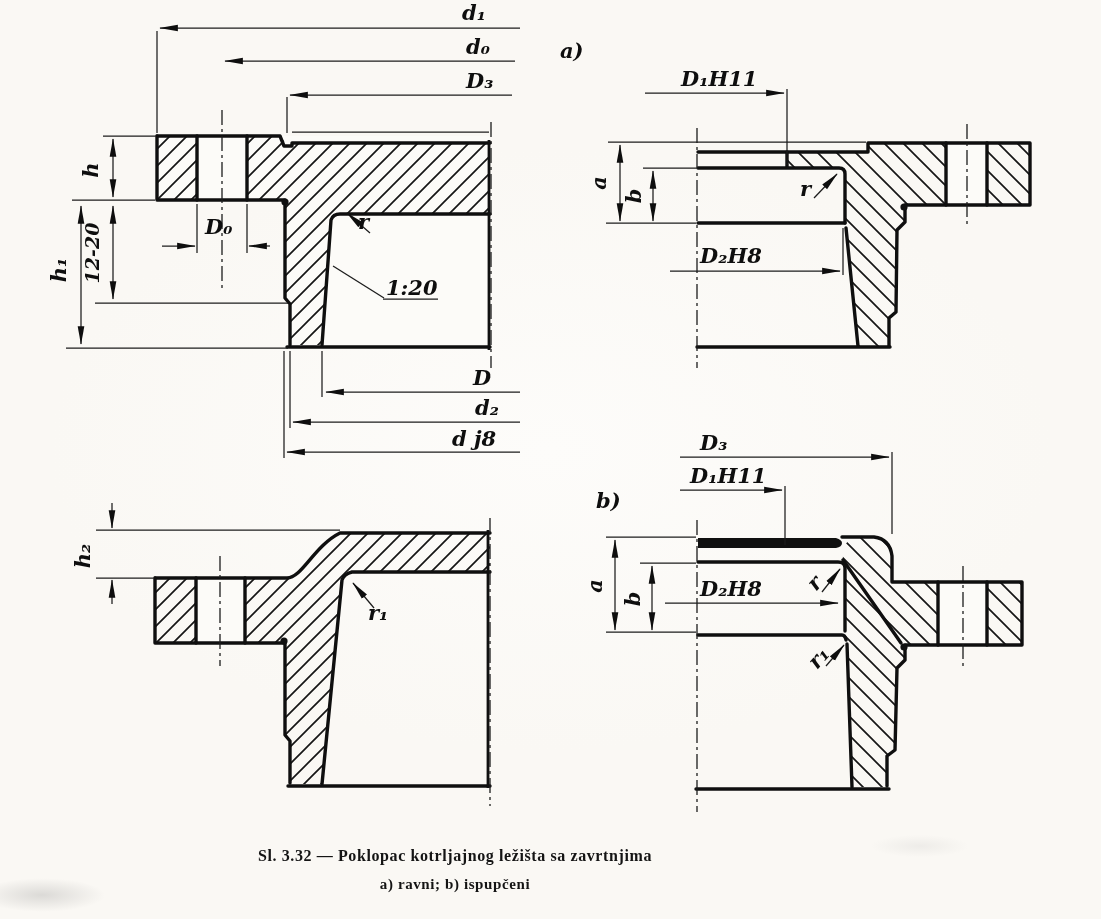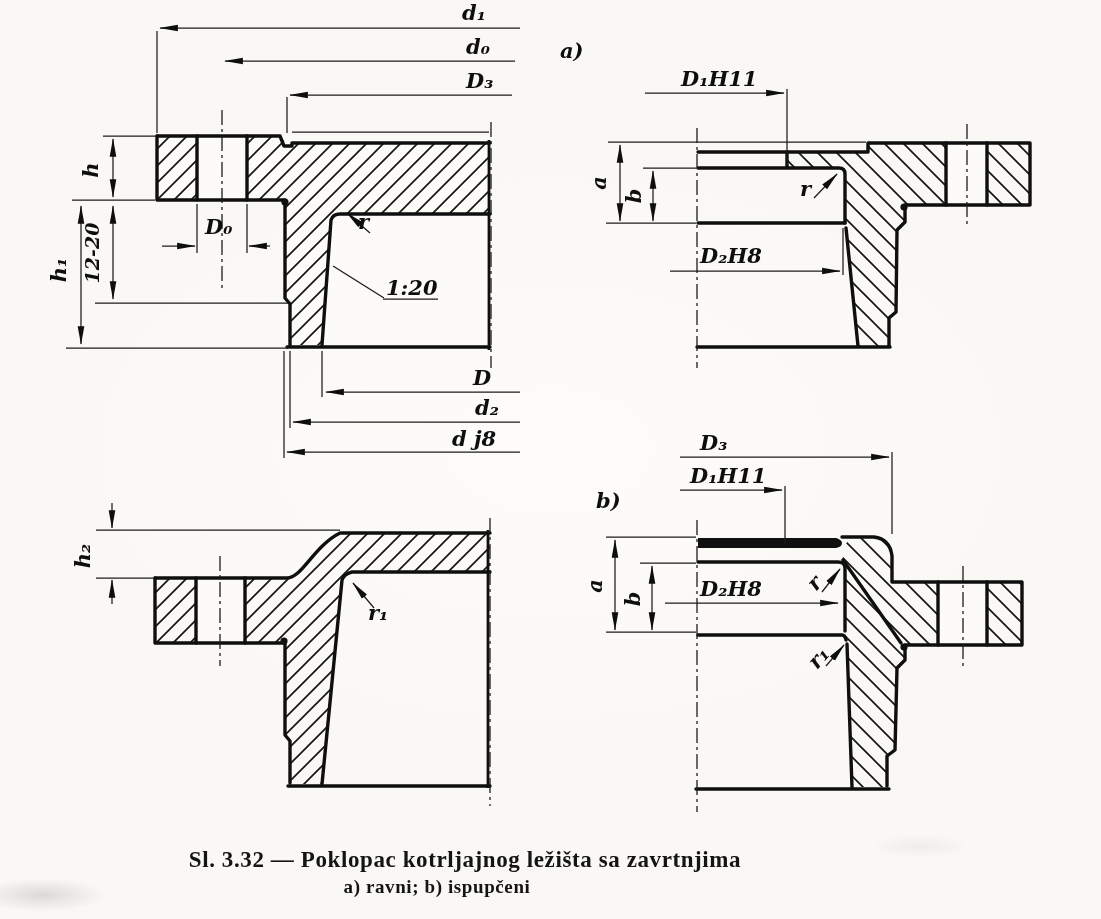--- a/index.html
+++ b/index.html
@@ -19,22 +19,22 @@
   .hv{stroke:#0f0f0f;stroke-width:3.4;fill:none;stroke-linecap:round;stroke-linejoin:round}
   .tn{stroke:#1c1c1c;stroke-width:1.25;fill:none}
   .cl{stroke:#1c1c1c;stroke-width:1.3;fill:none;stroke-dasharray:15 4 3 4}
   .clh{stroke:#101010;stroke-width:2.8;fill:none}
   .wf{fill:#fcfbf8;stroke:none}
   .ink{fill:#101010;stroke:none}
   .caption{
     position:absolute;color:#141414;text-align:center;letter-spacing:.6px;
     font-weight:bold;
   }
-  #cap1{top:847px;left:150px;width:630px;font-size:23px}
-  #cap2{top:876px;left:132px;width:610px;font-size:19px}
+  #cap1{top:847px;left:140px;width:630px;font-size:16px}
+  #cap2{top:876px;left:150px;width:610px;font-size:15px}
 </style>
 </head>
 <body>
 
 
 
 <svg width="1101" height="840" viewBox="0 0 1101 840">
   <defs>
     <pattern id="hxL" width="17" height="17" patternUnits="userSpaceOnUse">
       <path d="M-4,21 L21,-4 M-4,4 L4,-4 M13,21 L21,13" stroke="#161616" stroke-width="1.7" fill="none"></path>

